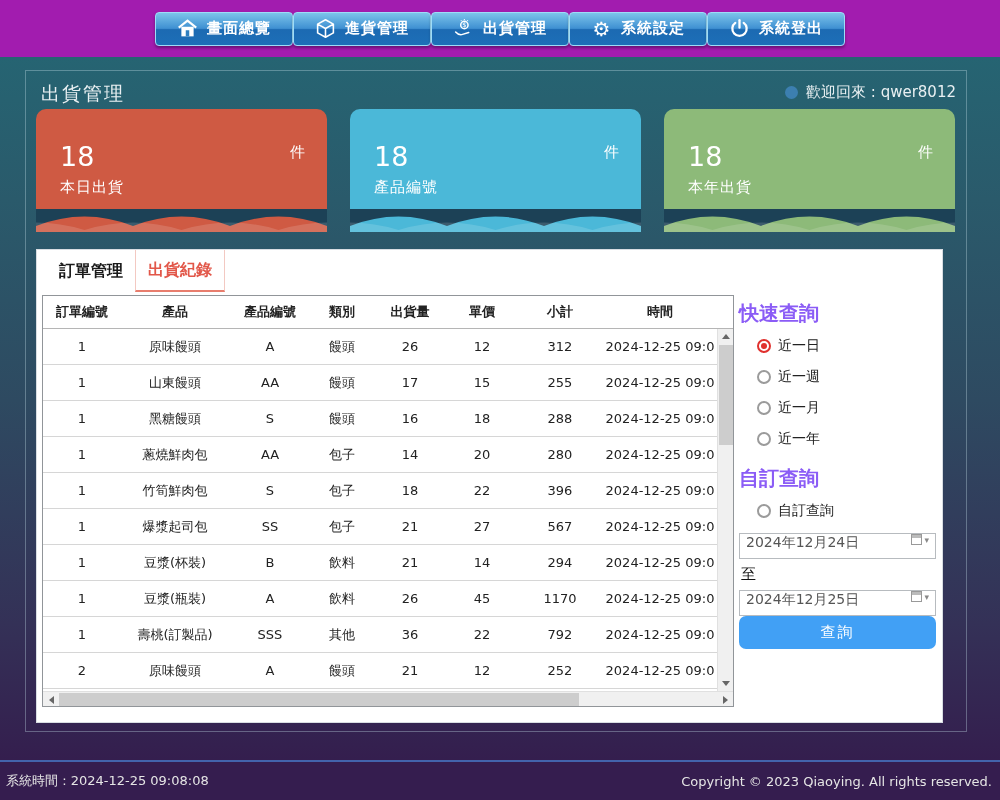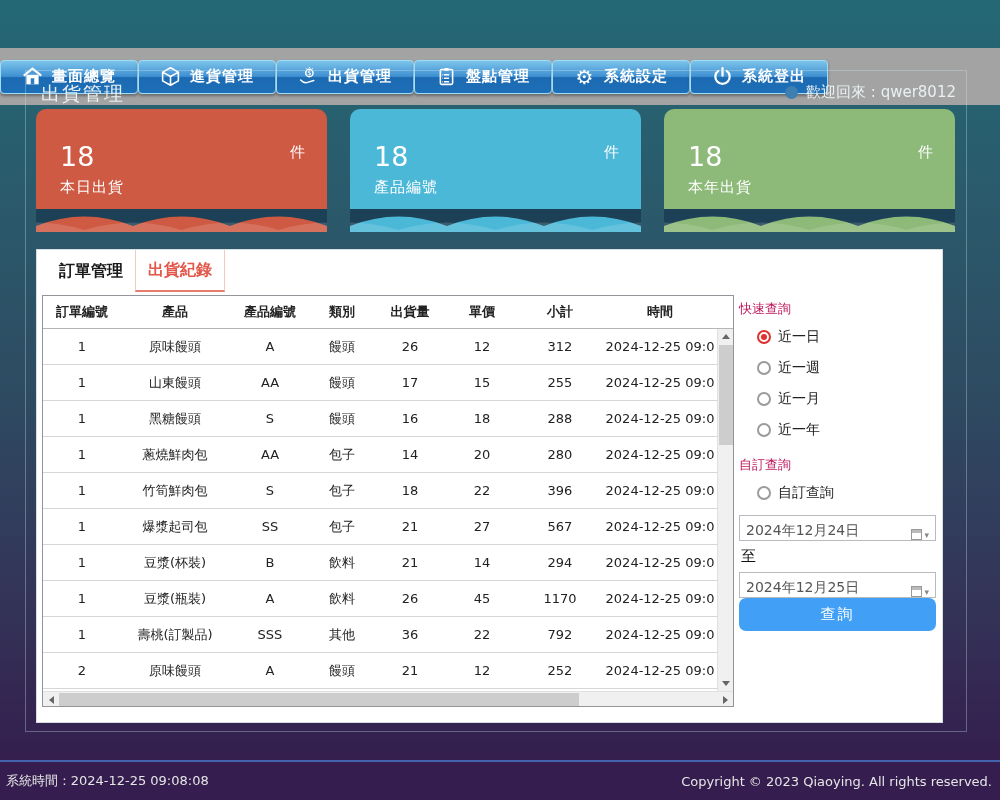--- a/index.html
+++ b/index.html
@@ -4,21 +4,21 @@
 <style>
   * { margin:0; padding:0; box-sizing:border-box; }
   html,body { width:1000px; height:800px; }
   body {
     font-family:"DejaVu Sans","Liberation Sans",sans-serif;
     position:relative; overflow:hidden;
     background:linear-gradient(180deg,#246875 0%,#2a5a6b 25%,#2e4a61 50%,#343157 78%,#341e4e 95%);
   }
   
   .topbar { position:absolute; left:0; top:0; width:1000px; height:57px;
-    background:#a3a3a3; display:flex; align-items:center; justify-content:flex-start;margin-top:48px; }
+    background:#a21caf; display:flex; align-items:center; justify-content:center; }
   .navbtn { width:138px; height:34px; display:flex; align-items:center; justify-content:center; gap:9px;
     background:linear-gradient(180deg,#7cc4ea 0%,#3f90d2 48%,#1c6ab2 52%,#1d6fb8 100%);
     border:1px solid #9edcf8; border-radius:4px; box-shadow:0 2px 3px rgba(0,0,0,0.35);
     color:#fff; cursor:pointer; }
   .navbtn .nlabel { font-size:15px; font-weight:bold; letter-spacing:1px; }
   .nicon { width:21px; height:21px; display:flex; align-items:center; justify-content:center; }
   .nicon svg { width:21px; height:21px; }
   .gear-glyph { font-size:20px; line-height:20px; }
   
   .container { position:absolute; left:25px; top:70px; width:942px; height:662px;
@@ -68,31 +68,31 @@
   .tri-left { border-top:4px solid transparent; border-bottom:4px solid transparent; border-right:5px solid #666; }
   .tri-right{ border-top:4px solid transparent; border-bottom:4px solid transparent; border-left:5px solid #666; }
   .vthumb { position:absolute; left:1px; top:16px; width:14px; height:100px; background:#cdcdcd; cursor:grab; }
   .hscroll { position:absolute; left:0; bottom:0; width:690px; height:15px; background:#f0f0f0;
     border-top:1px solid #e0e0e0; }
   .hthumb { position:absolute; top:1px; left:16px; height:13px; width:520px; background:#cdcdcd; cursor:grab; }
   .harrow-l { left:0; top:0; }
   .harrow-r { left:auto; right:0; top:0; }
   
   .query { position:absolute; left:702px; top:50px; width:200px; }
-  .q-title { font-size:13px; font-weight:normal; color:#be185d; margin-bottom:10px; }
+  .q-title { font-size:20px; font-weight:bold; color:#8b5cf6; margin-bottom:10px; }
   .radio-grid { display:flex; flex-wrap:wrap; width:200px; padding-left:18px; margin-bottom:4px; }
   .radio-item { width:101px; display:flex; align-items:center; gap:7px; margin-bottom:13px; cursor:pointer; }
   .rdot { width:14px; height:14px; border-radius:50%; border:2px solid #9b9b9b; position:relative; background:#fff; flex:none; }
   .radio-item.sel .rdot { border-color:#e0312e; }
   .radio-item.sel .rdot::after { content:""; position:absolute; left:2px; top:2px; width:6px; height:6px;
     border-radius:50%; background:#e0312e; }
   .rlabel { font-size:14px; color:#222; }
   .single-radio { padding-left:18px; margin:8px 0 12px 0; }
   .dateinput { width:197px; height:26px; border:1px solid #b7bbbf; background:#fff;
-    display:flex; align-items:flex-end; padding:0 6px; cursor:text; }
+    display:flex; align-items:flex-start; padding:0 6px; cursor:text; }
   .dateval { flex:1; font-size:14px; color:#555; }
   .calbtn { display:flex; align-items:center; gap:2px; cursor:pointer; }
   .calbox { width:11px; height:11px; border:1px solid #999;
     background:linear-gradient(180deg,#bbb 0 3px,#fff 3px); }
   .caret { font-size:9px; color:#888; }
   .to-label { font-size:15px; color:#111; margin:6px 0 6px 2px; }
   .qbtn { width:197px; height:33px; background:#41a0f5; border:none; border-radius:7px;
     color:#fff; font-size:15px; letter-spacing:2px; cursor:pointer; font-family:inherit; }
   
   .statusbar { position:absolute; left:0; bottom:0; width:1000px; height:40px;
@@ -125,31 +125,20 @@
   <div class="navbtn">
     <span class="nicon">
       <svg viewBox="0 0 24 24">
           <circle cx="13" cy="8" r="4.2" fill="none" stroke="#fff" stroke-width="1.7"></circle>
           <text x="13" y="10.6" font-size="7.5" fill="#fff" text-anchor="middle" font-family="DejaVu Sans">$</text>
           <path d="M3 16 q3 3.5 7 3 l8 -2.4" fill="none" stroke="#fff" stroke-width="1.7" stroke-linecap="round"></path>
           <path d="M13 2.2 v-1 M9.7 3.4 l-.7-.8 M16.3 3.4 l.7-.8" stroke="#fff" stroke-width="1.2"></path>
         </svg>
     </span>
     <span class="nlabel">出貨管理</span>
-  </div>
-  <div class="navbtn">
-    <span class="nicon">
-      <svg viewBox="0 0 24 24">
-          <rect x="5" y="4" width="14" height="17" rx="1.5" fill="none" stroke="#fff" stroke-width="1.8"></rect>
-          <rect x="9.5" y="2.2" width="5" height="3.4" rx="1" fill="#fff"></rect>
-          <path d="M9 10 h6 M9 14 h6 M9 18 h6" stroke="#fff" stroke-width="1.5"></path>
-          <path d="M7.2 10 h.6 M7.2 14 h.6 M7.2 18 h.6" stroke="#fff" stroke-width="1.8"></path>
-        </svg>
-    </span>
-    <span class="nlabel">盤點管理</span>
   </div>
   <div class="navbtn">
     <span class="nicon gear-glyph">⚙</span>
     <span class="nlabel">系統設定</span>
   </div>
   <div class="navbtn">
     <span class="nicon">
       <svg viewBox="0 0 24 24">
           <path d="M12 2.5 V11" stroke="#fff" stroke-width="2.6" stroke-linecap="round"></path>
           <path d="M7.2 5.6 a8.2 8.2 0 1 0 9.6 0" fill="none" stroke="#fff" stroke-width="2.6" stroke-linecap="round"></path>

